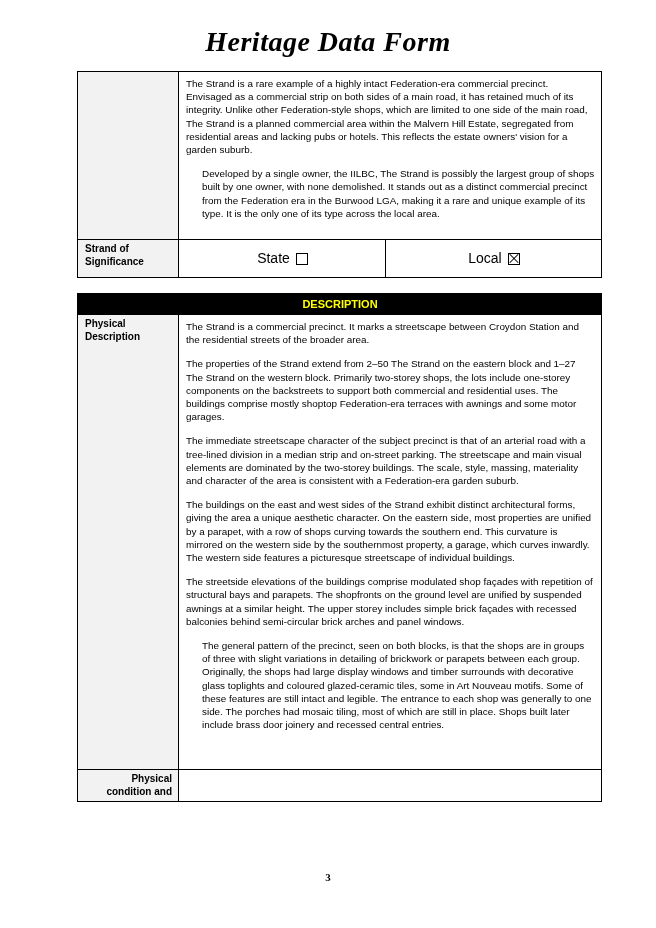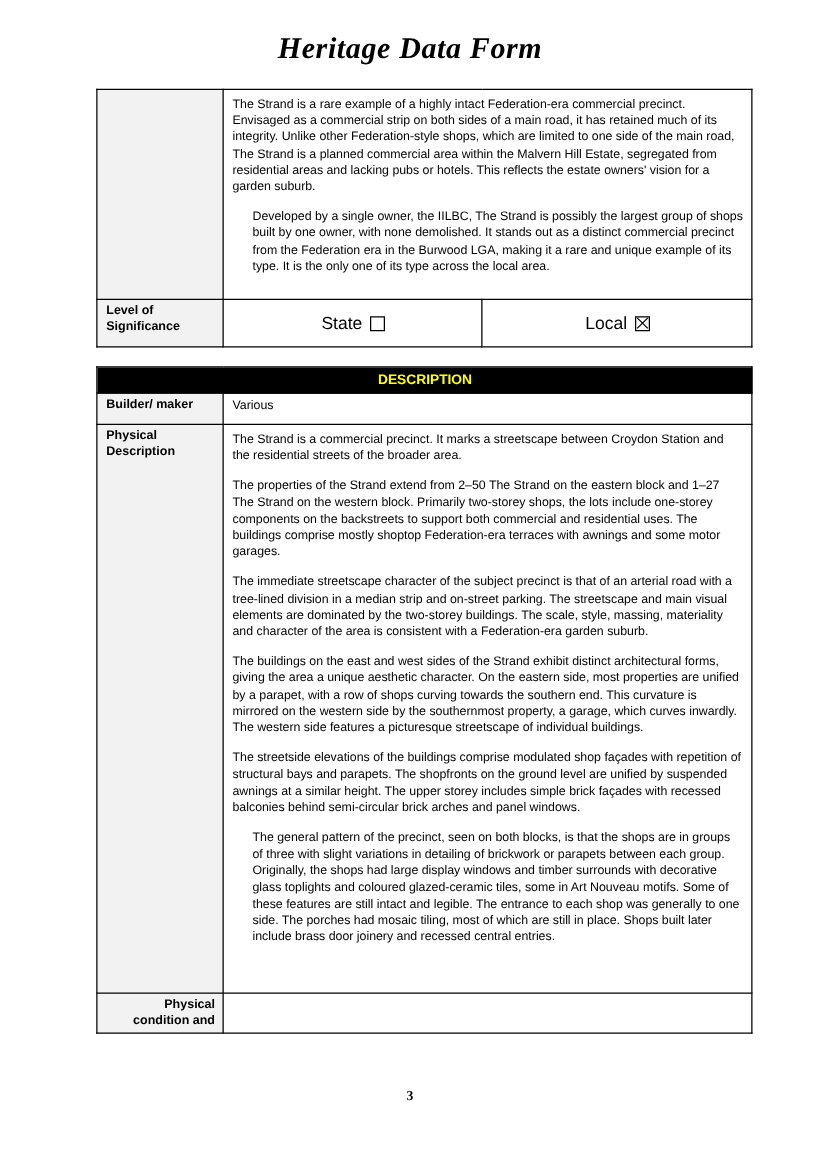--- a/index.html
+++ b/index.html
@@ -13,21 +13,21 @@
     font-family: "Liberation Sans", sans-serif;
     overflow: hidden;
   }
   .doc-title {
     margin: 0;
     padding-top: 26px;
     text-align: center;
     font-family: "Liberation Serif", serif;
     font-style: italic;
     font-weight: bold;
-    font-size: 24px;
+    font-size: 28px;
     letter-spacing: 0.5px;
   }
   table.form {
     position: absolute;
     left: 77px;
     width: 524px;
     border-collapse: collapse;
     table-layout: fixed;
     font-size: 9.9px;
     line-height: 13.2px;
@@ -119,43 +119,39 @@
       </colgroup>
     <tbody>
         <tr>
       <td class="label-cell statement-cell"></td>
       <td class="content-cell" colspan="2">
             <p>The Strand is a rare example of a highly intact Federation-era commercial precinct. Envisaged as a commercial strip on both sides of a main road, it has retained much of its integrity. Unlike other Federation-style shops, which are limited to one side of the main road, The Strand is a planned commercial area within the Malvern Hill Estate, segregated from residential areas and lacking pubs or hotels. This reflects the estate owners' vision for a garden suburb.</p>
             <p>Developed by a single owner, the IILBC, The Strand is possibly the largest group of shops built by one owner, with none demolished. It stands out as a distinct commercial precinct from the Federation era in the Burwood LGA, making it a rare and unique example of its type. It is the only one of its type across the local area.</p>
           </td>
     </tr>
     <tr>
-      <td class="label-cell">Level of Significance</td>
+      <td class="label-cell">Strand of Significance</td>
       <td class="level-cell">
         <span>State</span><span class="checkbox"></span>
       </td>
       <td class="level-cell">
         <span>Local</span><span class="checkbox checked"></span>
       </td>
     </tr>
   </tbody>
     </table>
 
   <table class="form" id="desc-table">
     <colgroup>
         <col style="width:101px">
         <col style="width:423px">
       </colgroup>
     <tbody>
         <tr>
       <td class="section-header" colspan="2">DESCRIPTION</td>
-    </tr>
-    <tr class="builder-row">
-      <td class="label-cell">Builder/ maker</td>
-      <td class="value-cell">Various</td>
     </tr>
     <tr>
       <td class="label-cell">Physical Description</td>
       <td class="content-cell physical-cell">
             <p>The Strand is a commercial precinct. It marks a streetscape between Croydon Station and the residential streets of the broader area.</p>
             <p>The properties of the Strand extend from 2–50 The Strand on the eastern block and 1–27 The Strand on the western block. Primarily two-storey shops, the lots include one-storey components on the backstreets to support both commercial and residential uses. The buildings comprise mostly shoptop Federation-era terraces with awnings and some motor garages.</p>
             <p>The immediate streetscape character of the subject precinct is that of an arterial road with a tree-lined division in a median strip and on-street parking. The streetscape and main visual elements are dominated by the two-storey buildings. The scale, style, massing, materiality and character of the area is consistent with a Federation-era garden suburb.</p>
             <p>The buildings on the east and west sides of the Strand exhibit distinct architectural forms, giving the area a unique aesthetic character. On the eastern side, most properties are unified by a parapet, with a row of shops curving towards the southern end. This curvature is mirrored on the western side by the southernmost property, a garage, which curves inwardly. The western side features a picturesque streetscape of individual buildings.</p>
             <p>The streetside elevations of the buildings comprise modulated shop façades with repetition of structural bays and parapets. The shopfronts on the ground level are unified by suspended awnings at a similar height. The upper storey includes simple brick façades with recessed balconies behind semi-circular brick arches and panel windows.</p>
             <p>The general pattern of the precinct, seen on both blocks, is that the shops are in groups of three with slight variations in detailing of brickwork or parapets between each group. Originally, the shops had large display windows and timber surrounds with decorative glass toplights and coloured glazed-ceramic tiles, some in Art Nouveau motifs. Some of these features are still intact and legible. The entrance to each shop was generally to one side. The porches had mosaic tiling, most of which are still in place. Shops built later include brass door joinery and recessed central entries.</p>

